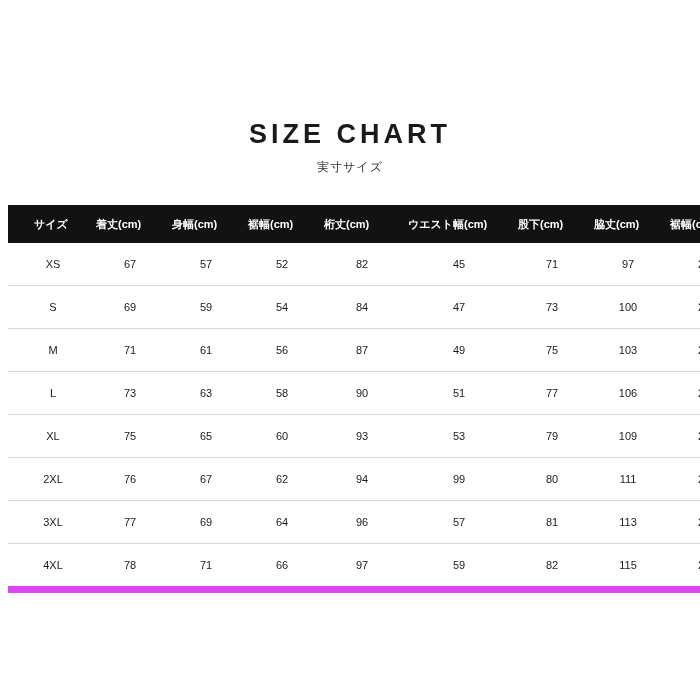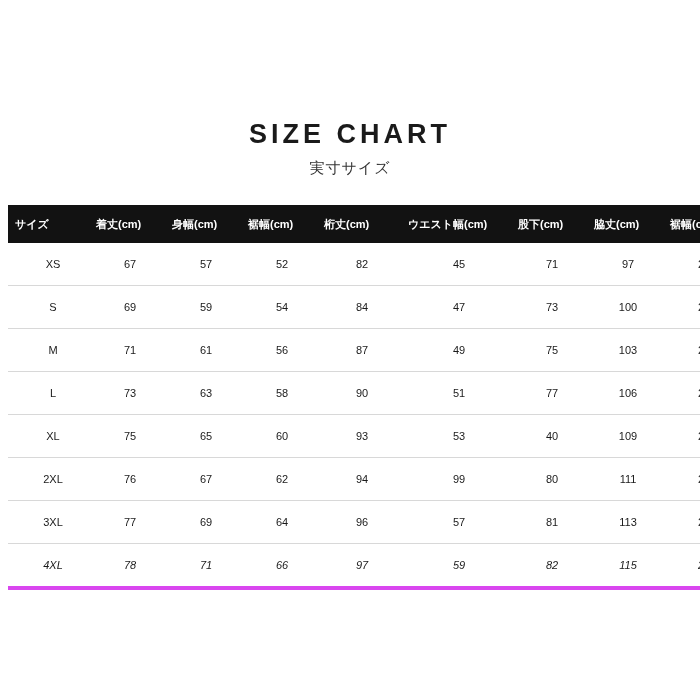--- a/index.html
+++ b/index.html
@@ -29,21 +29,21 @@
   }
   .chart-title {
     font-size: 27px;
     font-weight: bold;
     letter-spacing: 4px;
     color: #1a1a1a;
     line-height: 1.1;
   }
   .chart-subtitle {
     margin-top: 9px;
-    font-size: 15px;
+    font-size: 12px;
     letter-spacing: 1px;
     color: #333333;
   }
   .table-wrap {
     position: absolute;
     top: 205px;
     left: 8px;
     width: 684px;
   }
   table.size-chart {
@@ -57,38 +57,37 @@
     font-size: 11px;
     font-weight: bold;
     height: 38px;
     padding: 0 4px;
     text-align: left;
     border: none;
     letter-spacing: 0px;
   }
   table.size-chart thead th.col-size {
     text-align: left;
-    padding-left: 7px;
+    padding-left: 26px;
   }
   table.size-chart tbody td {
     font-size: 11px;
     height: 42px;
     text-align: center;
     border-bottom: 1px solid #d8d8d8;
     color: #1a1a1a;
     padding: 0 4px;
   }
   table.size-chart tbody td.col-size {
     text-align: center;
     padding-left: 10px;
     font-size: 11px;
   }
   table.size-chart tbody tr:last-child td {
-    border-bottom: 4px solid #d946ef;
-    font-style: italic;
+    border-bottom: 7px solid #d946ef;
   }
   .c0 { width: 84px; }
   .c1 { width: 76px; }
   .c2 { width: 76px; }
   .c3 { width: 76px; }
   .c4 { width: 84px; }
   .c5 { width: 110px; }
   .c6 { width: 76px; }
   .c7 { width: 76px; }
   .c8 { width: 76px; }
@@ -174,21 +173,21 @@
           <td>106</td>
           <td>24</td>
         </tr>
         <tr>
           <td class="col-size">XL</td>
           <td>75</td>
           <td>65</td>
           <td>60</td>
           <td>93</td>
           <td>53</td>
-          <td>40</td>
+          <td>79</td>
           <td>109</td>
           <td>25</td>
         </tr>
         <tr>
           <td class="col-size">2XL</td>
           <td>76</td>
           <td>67</td>
           <td>62</td>
           <td>94</td>
           <td>99</td>

